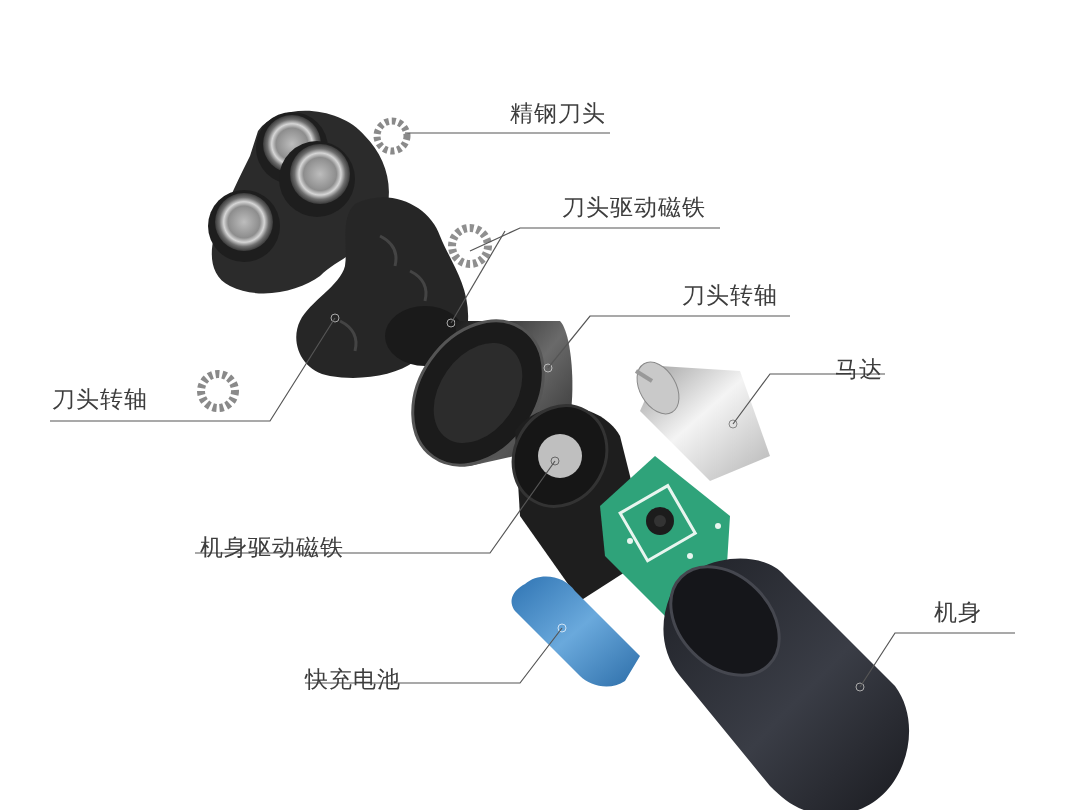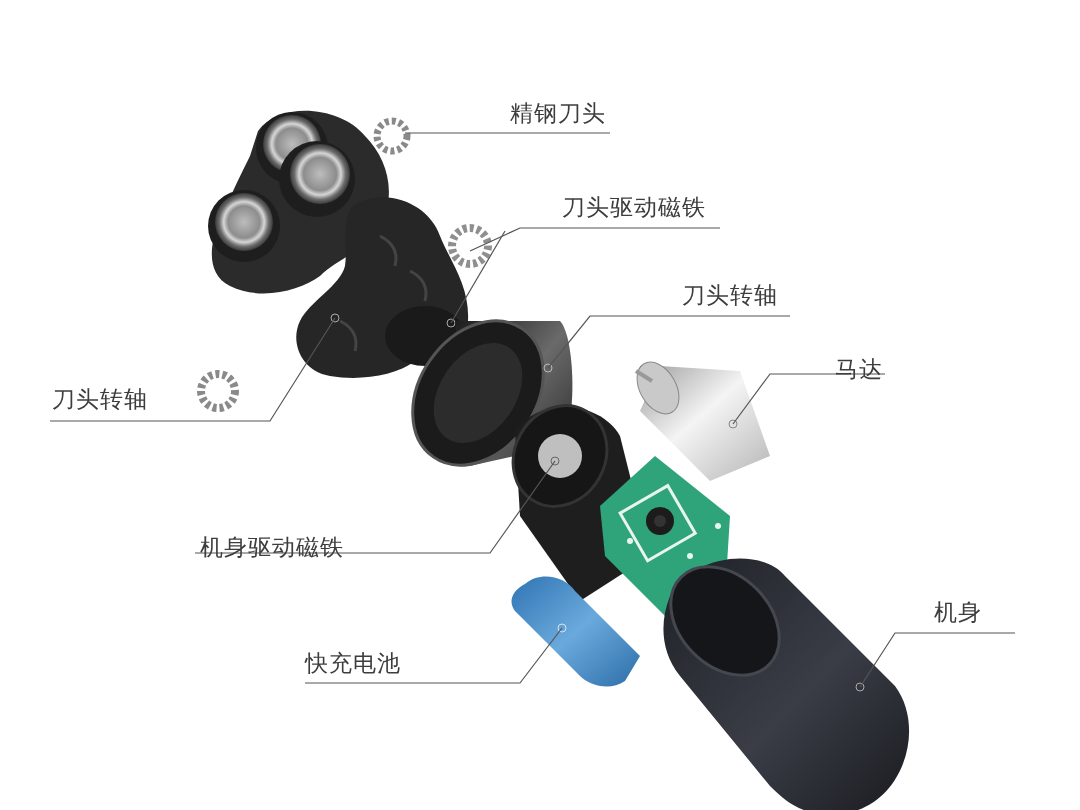--- a/index.html
+++ b/index.html
@@ -130,16 +130,16 @@
       <polyline points="860,651 895,597 1015,597"></polyline>
     </g>
   </svg>
 
   <div class="label" style="left:510px; top:66px;">精钢刀头</div>
   <div class="label" style="left:562px; top:160px;text-align:center;">刀头驱动磁铁</div>
   <div class="label" style="left:682px; top:248px;">刀头转轴</div>
   <div class="label" style="left:835px; top:322px;">马达</div>
   <div class="label" style="left:52px; top:352px;">刀头转轴</div>
   <div class="label" style="left:200px; top:500px;">机身驱动磁铁</div>
-  <div class="label" style="left:305px; top:616px;text-align:center;">快充电池</div>
+  <div class="label" style="left:305px; top:632px;text-align:center;">快充电池</div>
   <div class="label" style="left:934px; top:565px;">机身</div>
 
 </div>
 
 </body></html>

